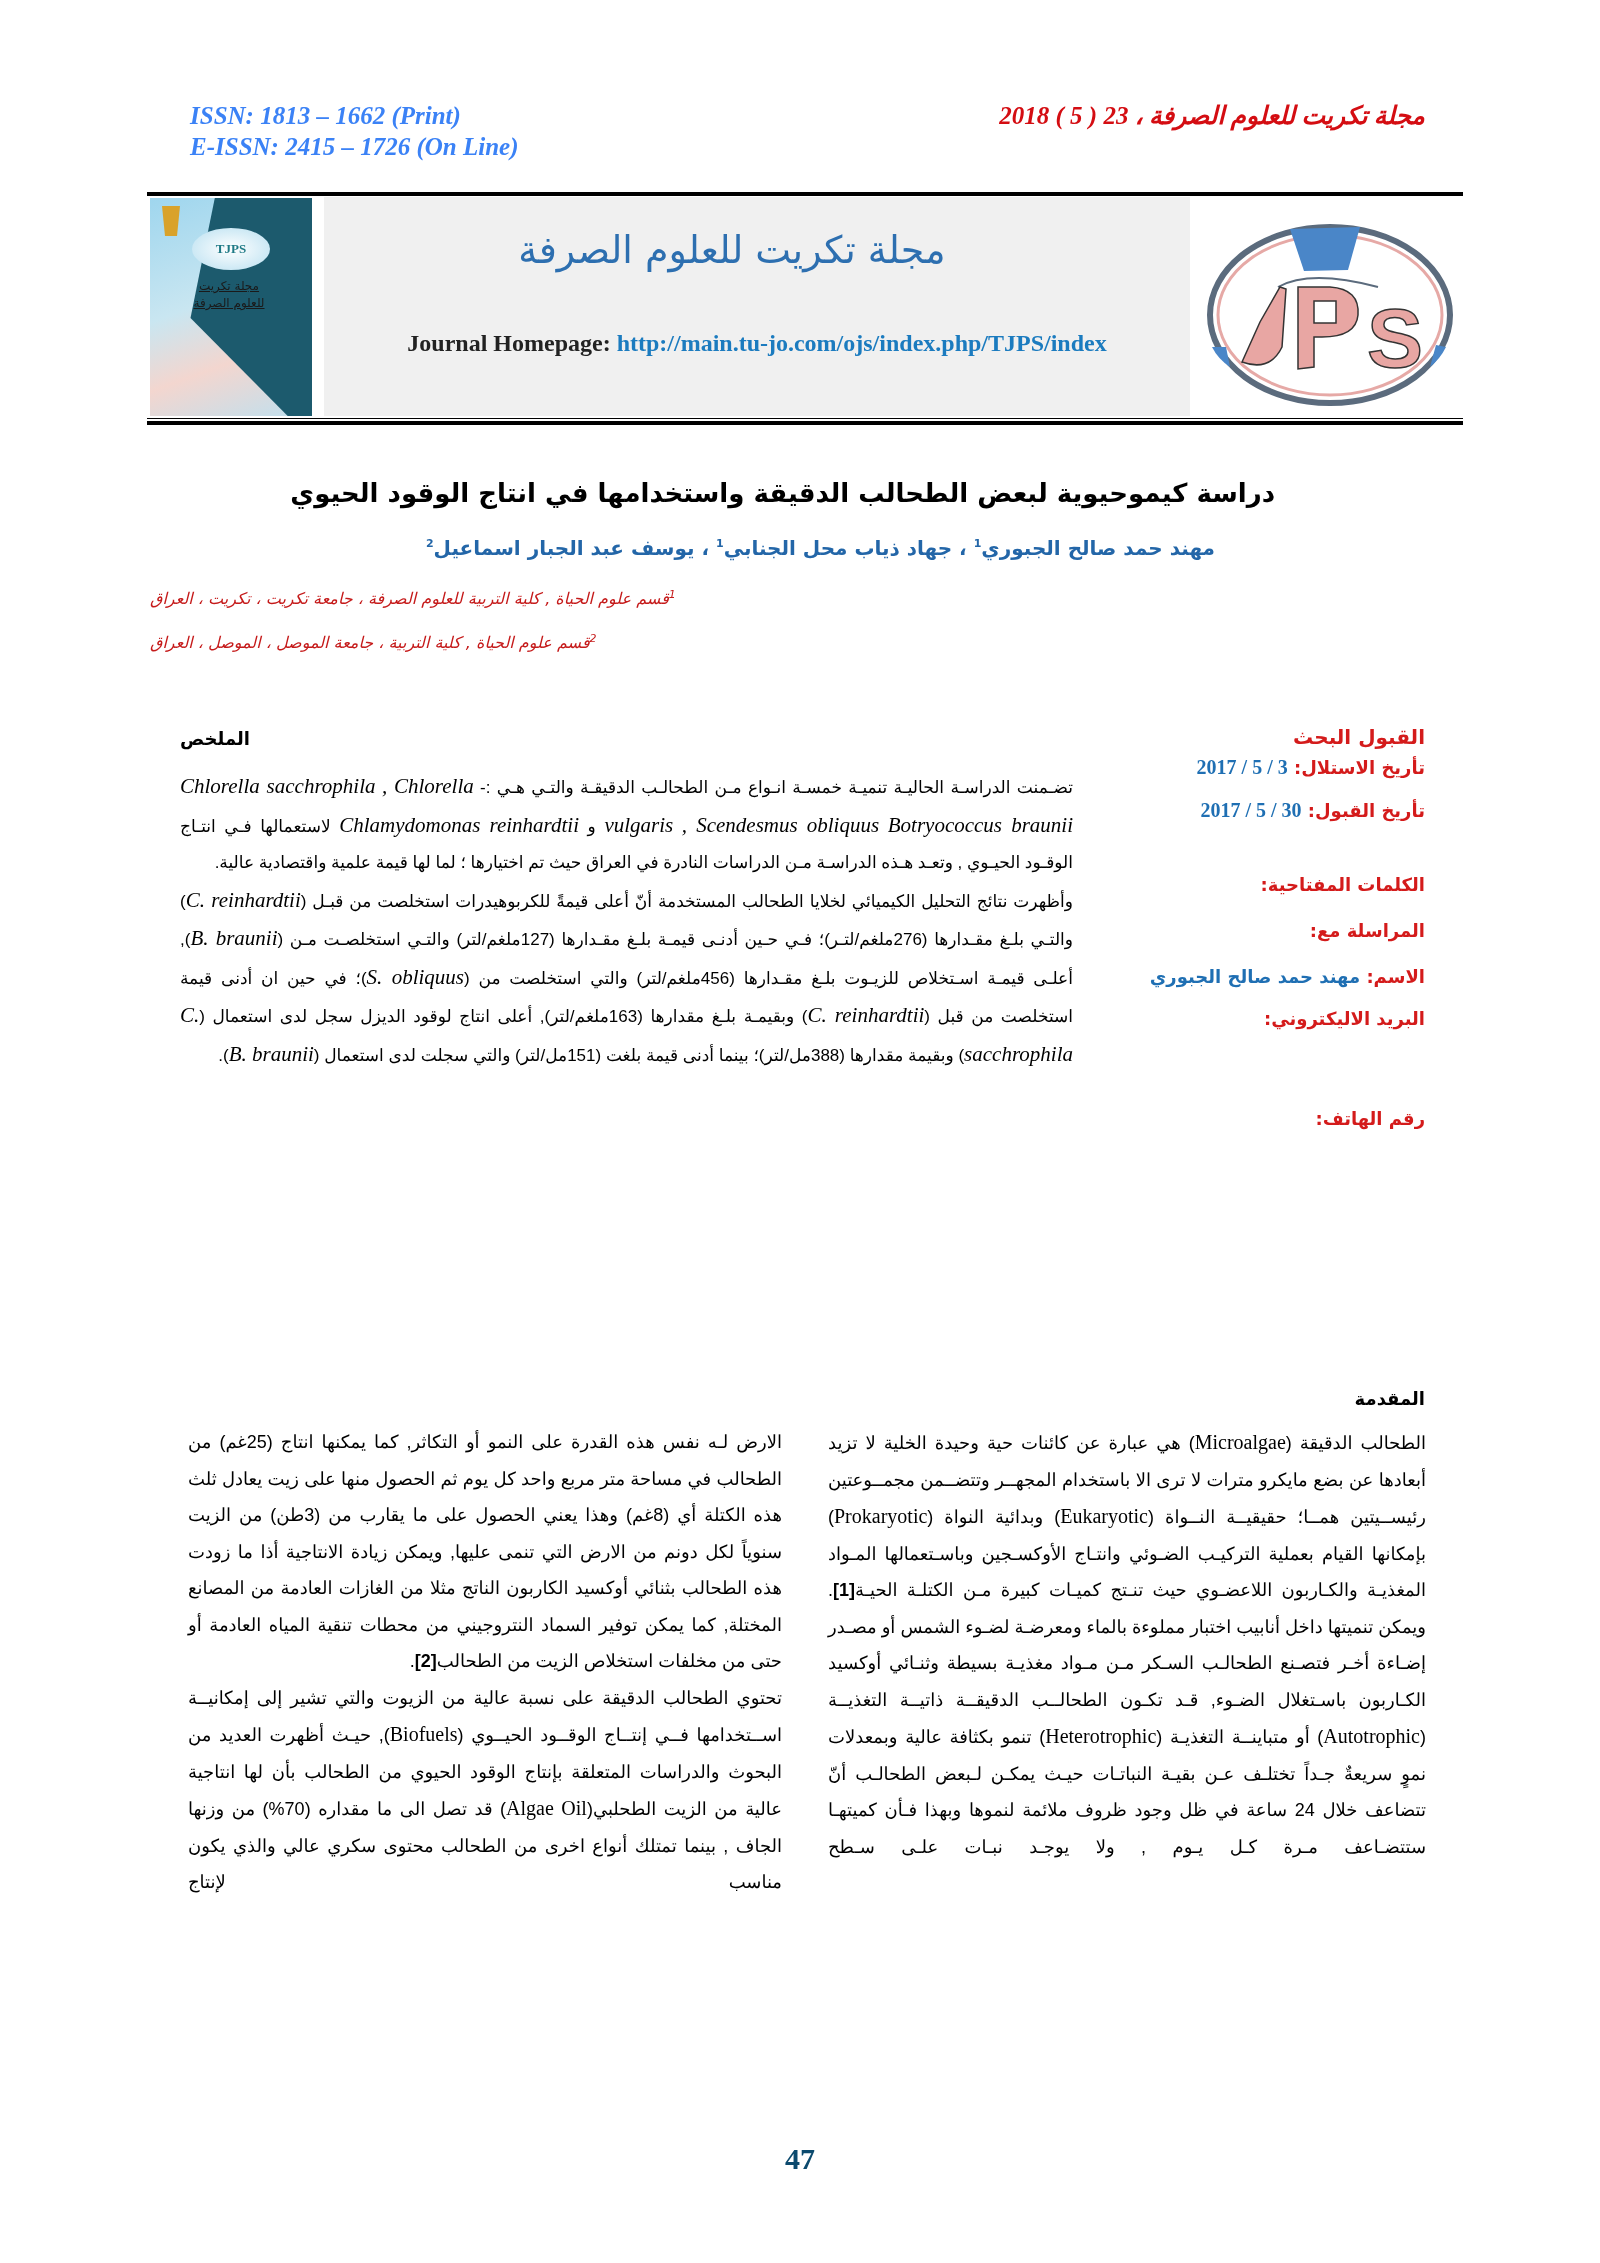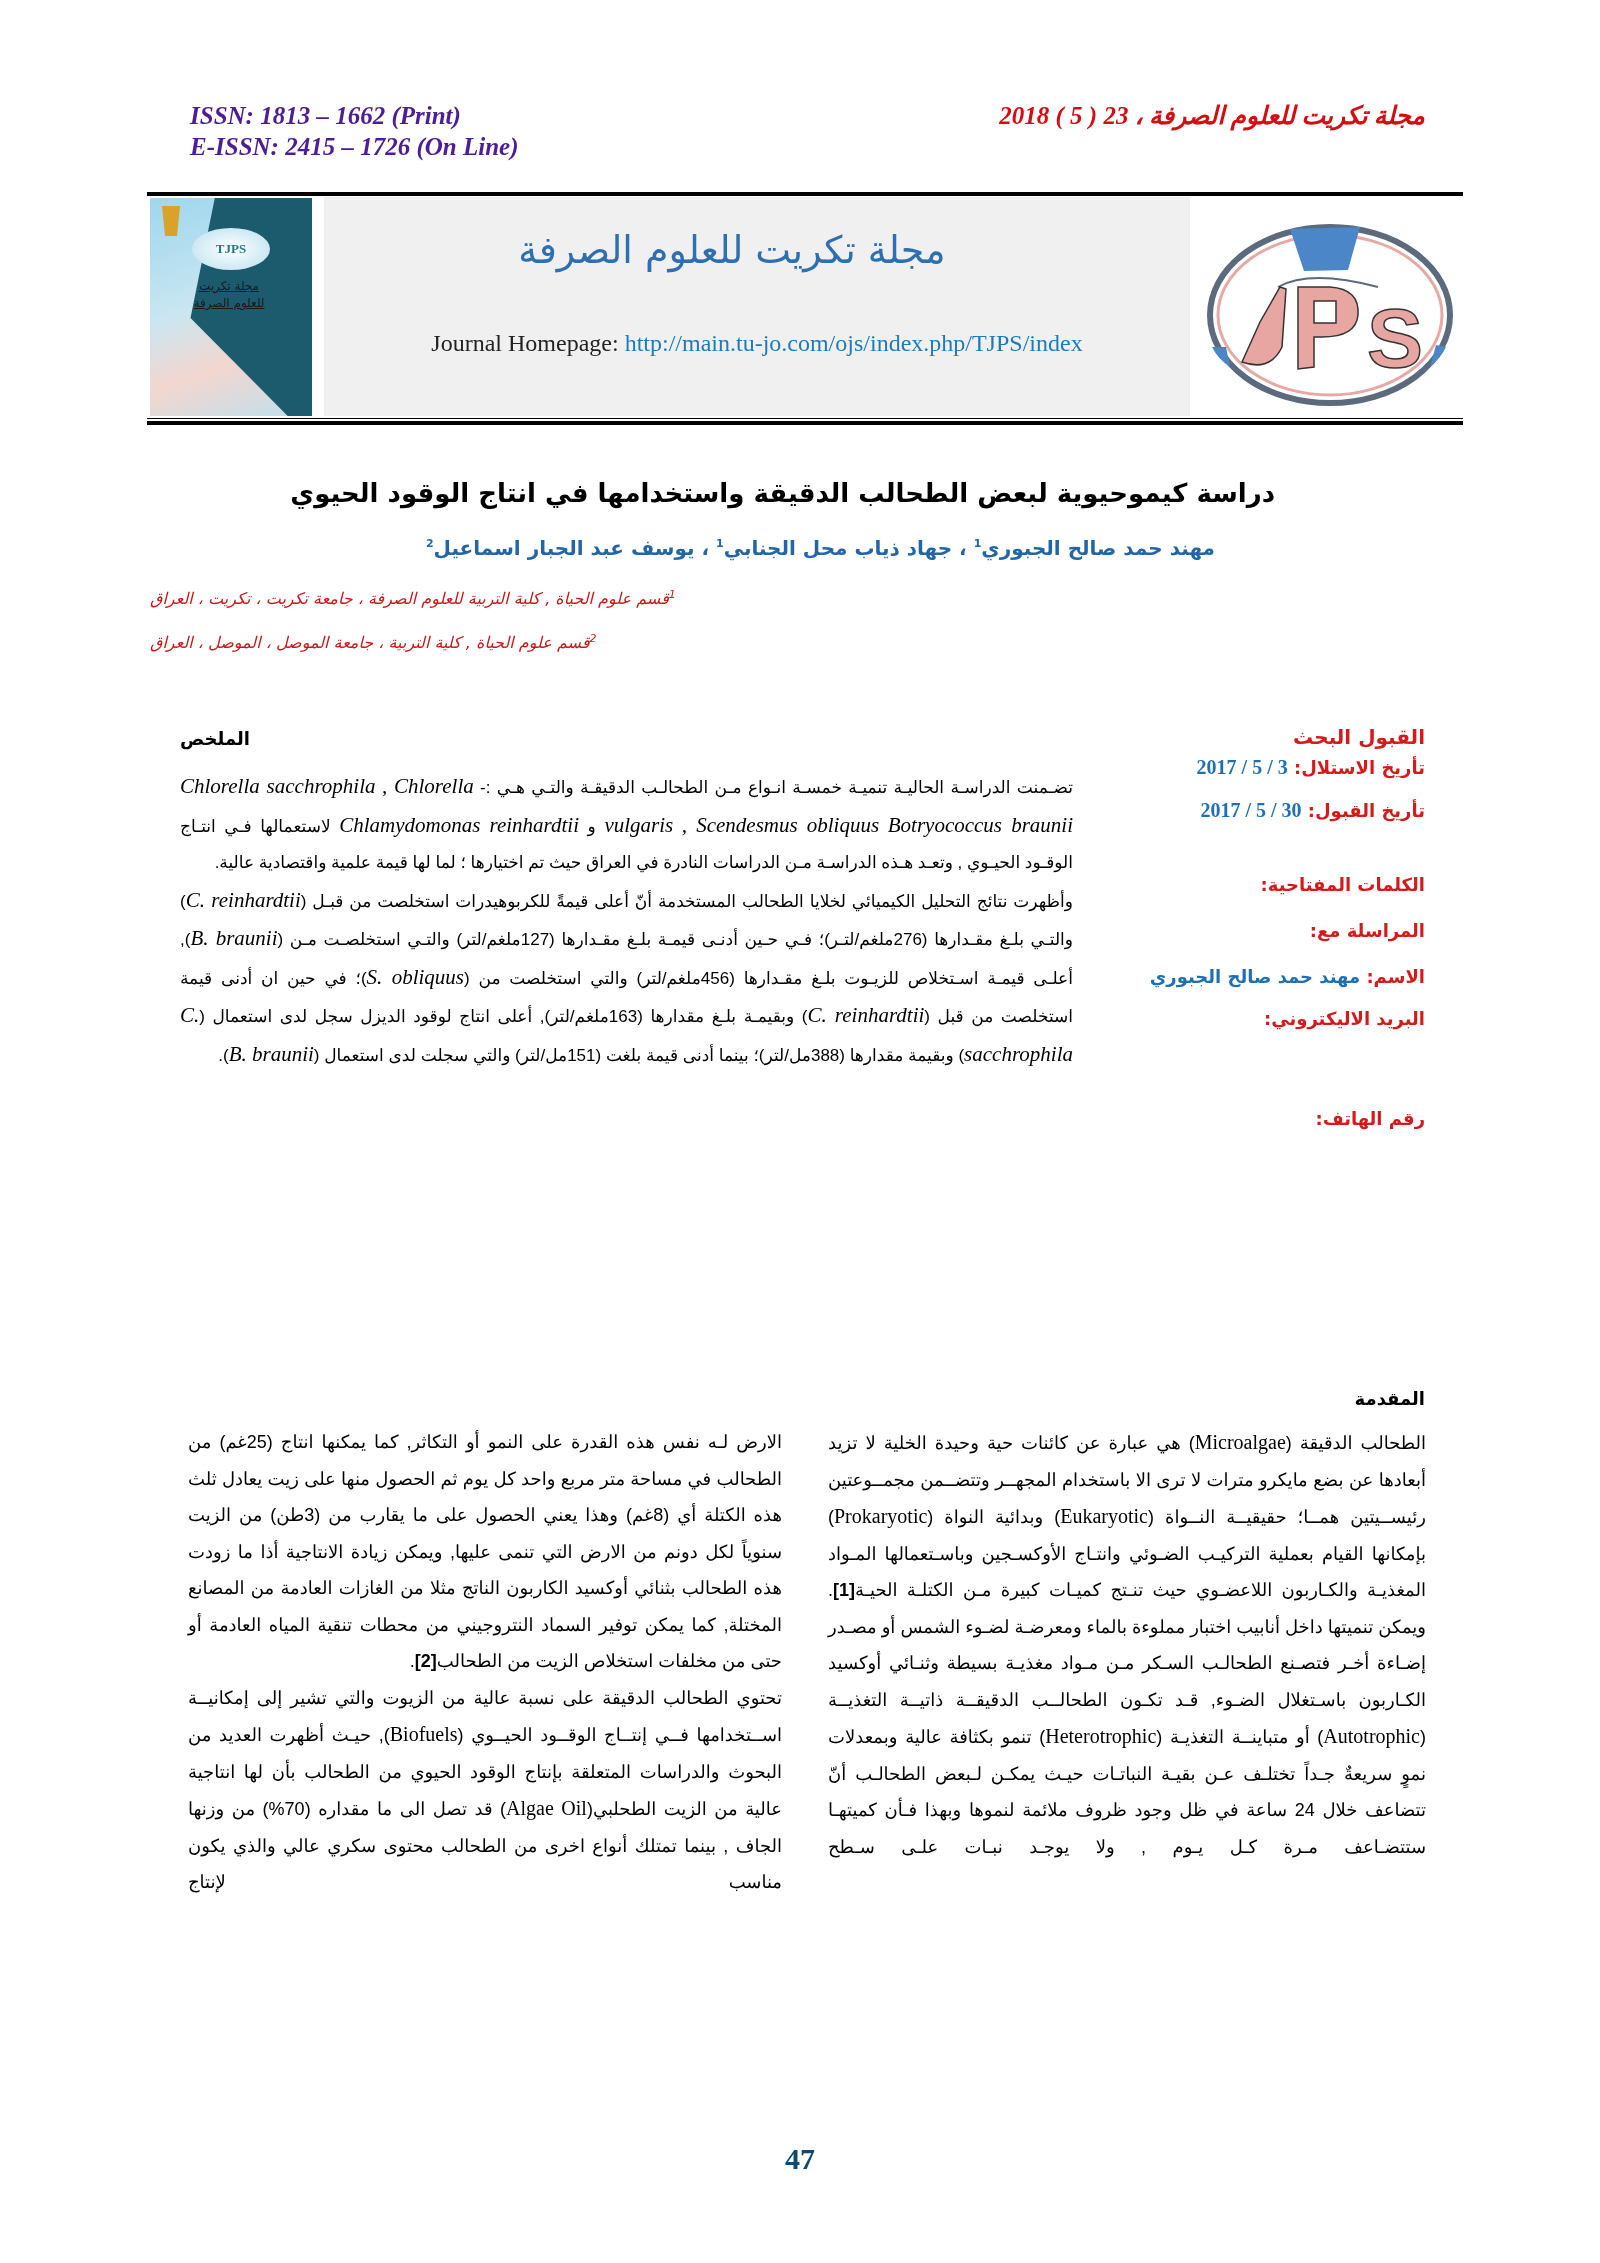--- a/index.html
+++ b/index.html
@@ -1,29 +1,29 @@
 <!DOCTYPE html>
 <html><head>
 <meta charset="utf-8">
 <style>
   html, body { margin: 0; padding: 0; background: #ffffff; }
   body { width: 1600px; height: 2263px; position: relative; overflow: hidden; font-family: "Liberation Serif", serif; color: #000; }
 
   .abs { position: absolute; }
 
   
-  .hdr-left { left: 190px; top: 100px; color: #4c1d95; font-family: "Liberation Serif", serif; font-style: italic; font-weight: bold; font-size: 25px; line-height: 31px; }
+  .hdr-left { left: 190px; top: 100px; color: #3b82f6; font-family: "Liberation Serif", serif; font-style: italic; font-weight: bold; font-size: 25px; line-height: 31px; }
   .hdr-right { right: 175px; top: 100px; color: #d40d12; font-family: "Liberation Serif", serif; font-style: italic; font-weight: bold; font-size: 25px; line-height: 31px; direction: rtl; text-align: right; }
 
   
   .rule-thick { left: 147px; width: 1316px; height: 4px; background: #000; }
   .rule-thin { left: 147px; width: 1316px; height: 1px; background: #000; }
   .banner-mid { left: 324px; top: 197px; width: 866px; height: 219px; background: #f0f0f0; }
   .banner-title { left: 324px; width: 816px; top: 228px; text-align: center; color: #2d6fb0; font-family: "DejaVu Sans", sans-serif; font-size: 38px; direction: rtl; }
-  .banner-home { left: 324px; width: 866px; top: 330px; text-align: center; font-family: "Liberation Serif", serif; font-weight: normal; font-size: 24px; }
+  .banner-home { left: 324px; width: 866px; top: 330px; text-align: center; font-family: "Liberation Serif", serif; font-weight: bold; font-size: 24px; }
   .banner-home .lbl { color: #222; }
   .banner-home .url { color: #1b7bbf; }
 
   .cover { left: 150px; top: 198px; width: 162px; height: 218px; background: linear-gradient(160deg, #9fd6ee 0%, #c9e6f1 45%, #f3d6cf 70%, #bfe0ef 100%); overflow: hidden; }
   .cover .dark { position: absolute; right: 0; top: 0; width: 100%; height: 100%; background: #1c5a6d; clip-path: polygon(40% 0, 100% 0, 100% 100%, 85% 100%, 25% 55%); }
   .cover .oval { position: absolute; left: 42px; top: 30px; width: 78px; height: 42px; border-radius: 50%; background: radial-gradient(#ffffff, #b7dff0); color: #1f7a86; font-weight: bold; font-size: 13px; text-align: center; line-height: 42px; }
   .cover .ct { position: absolute; left: 24px; top: 80px; width: 110px; text-align: center; color: #1a1a1a; font-family: "DejaVu Sans", sans-serif; font-size: 12px; line-height: 17px; direction: rtl; text-decoration: underline; }
   .cover .emb { position: absolute; left: 6px; top: 8px; width: 30px; height: 30px; background: #d9a22a; clip-path: polygon(20% 0,80% 0,70% 100%,30% 100%); }
 
   .logo { left: 1190px; top: 197px; width: 273px; height: 219px; }

